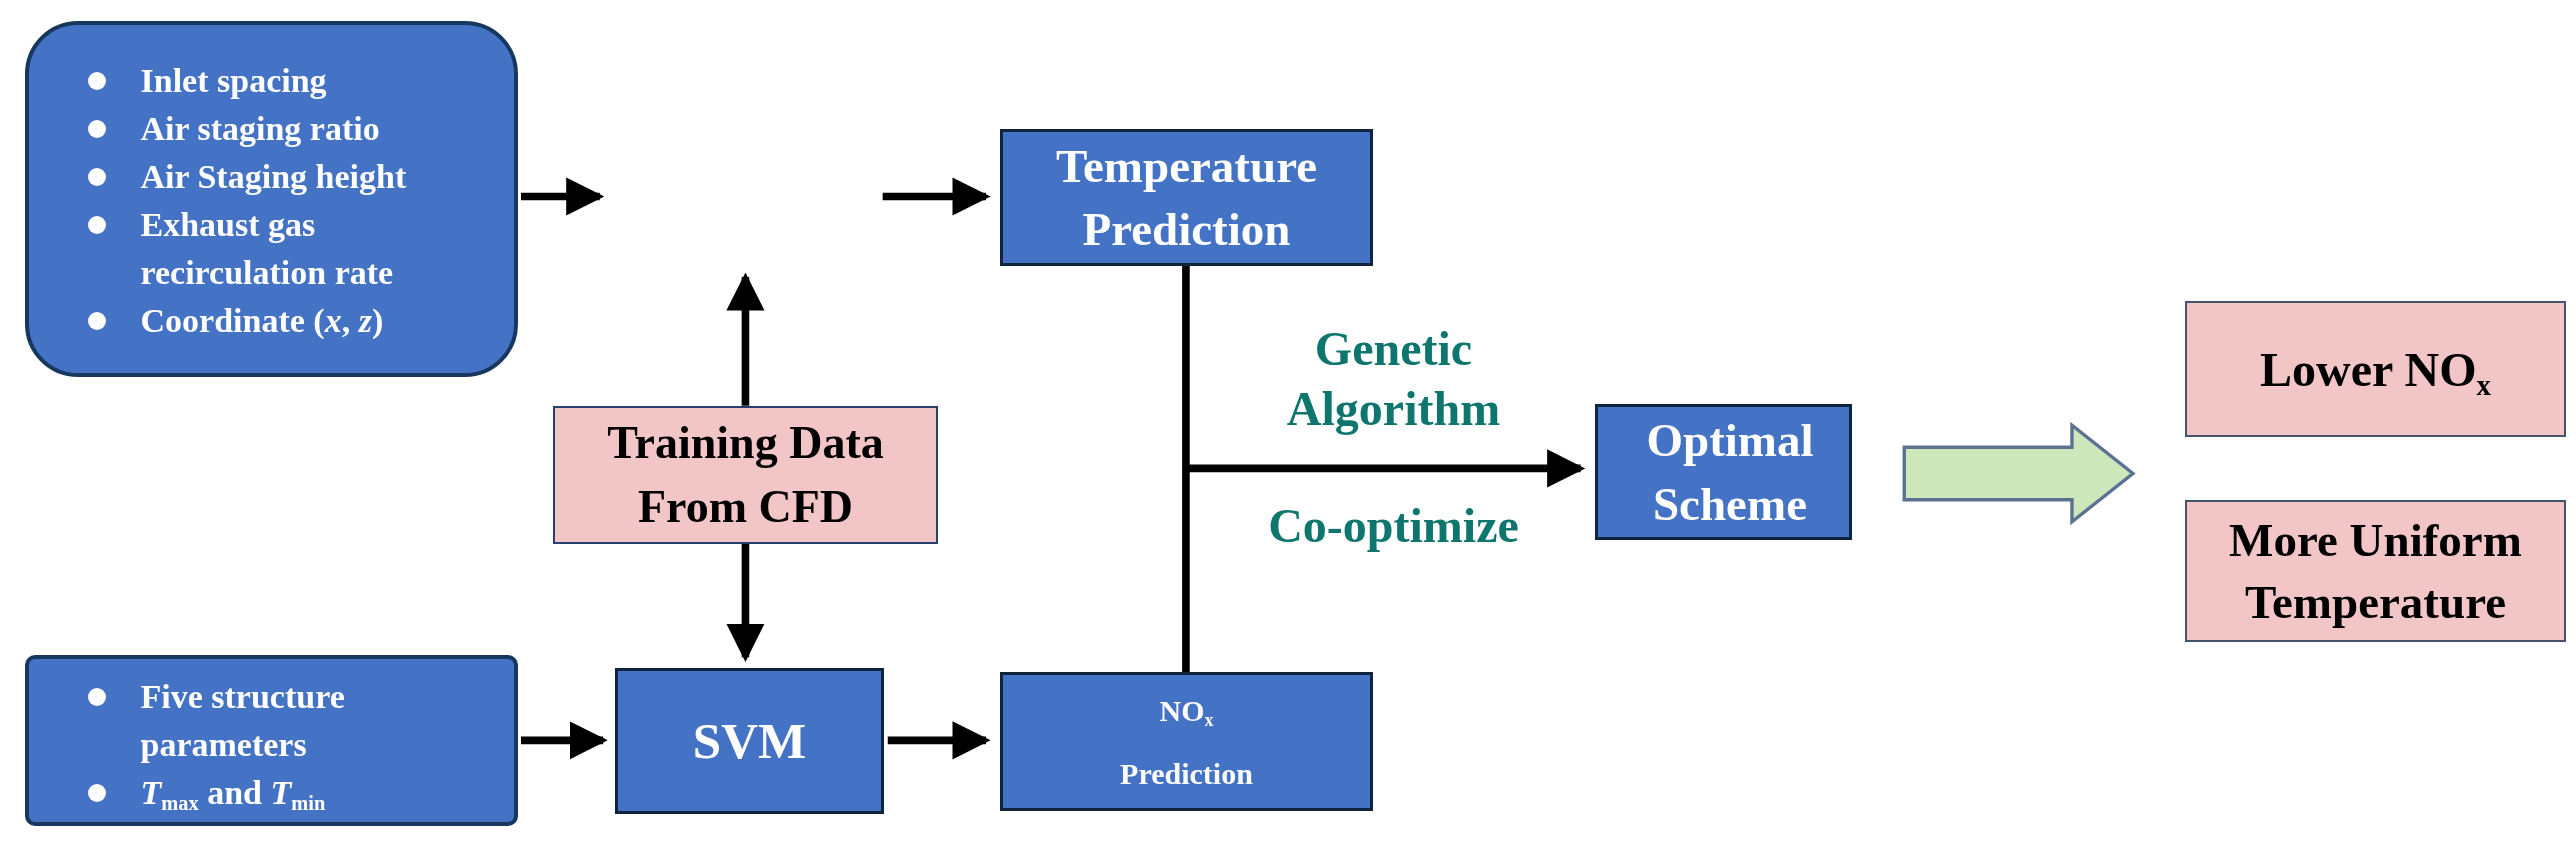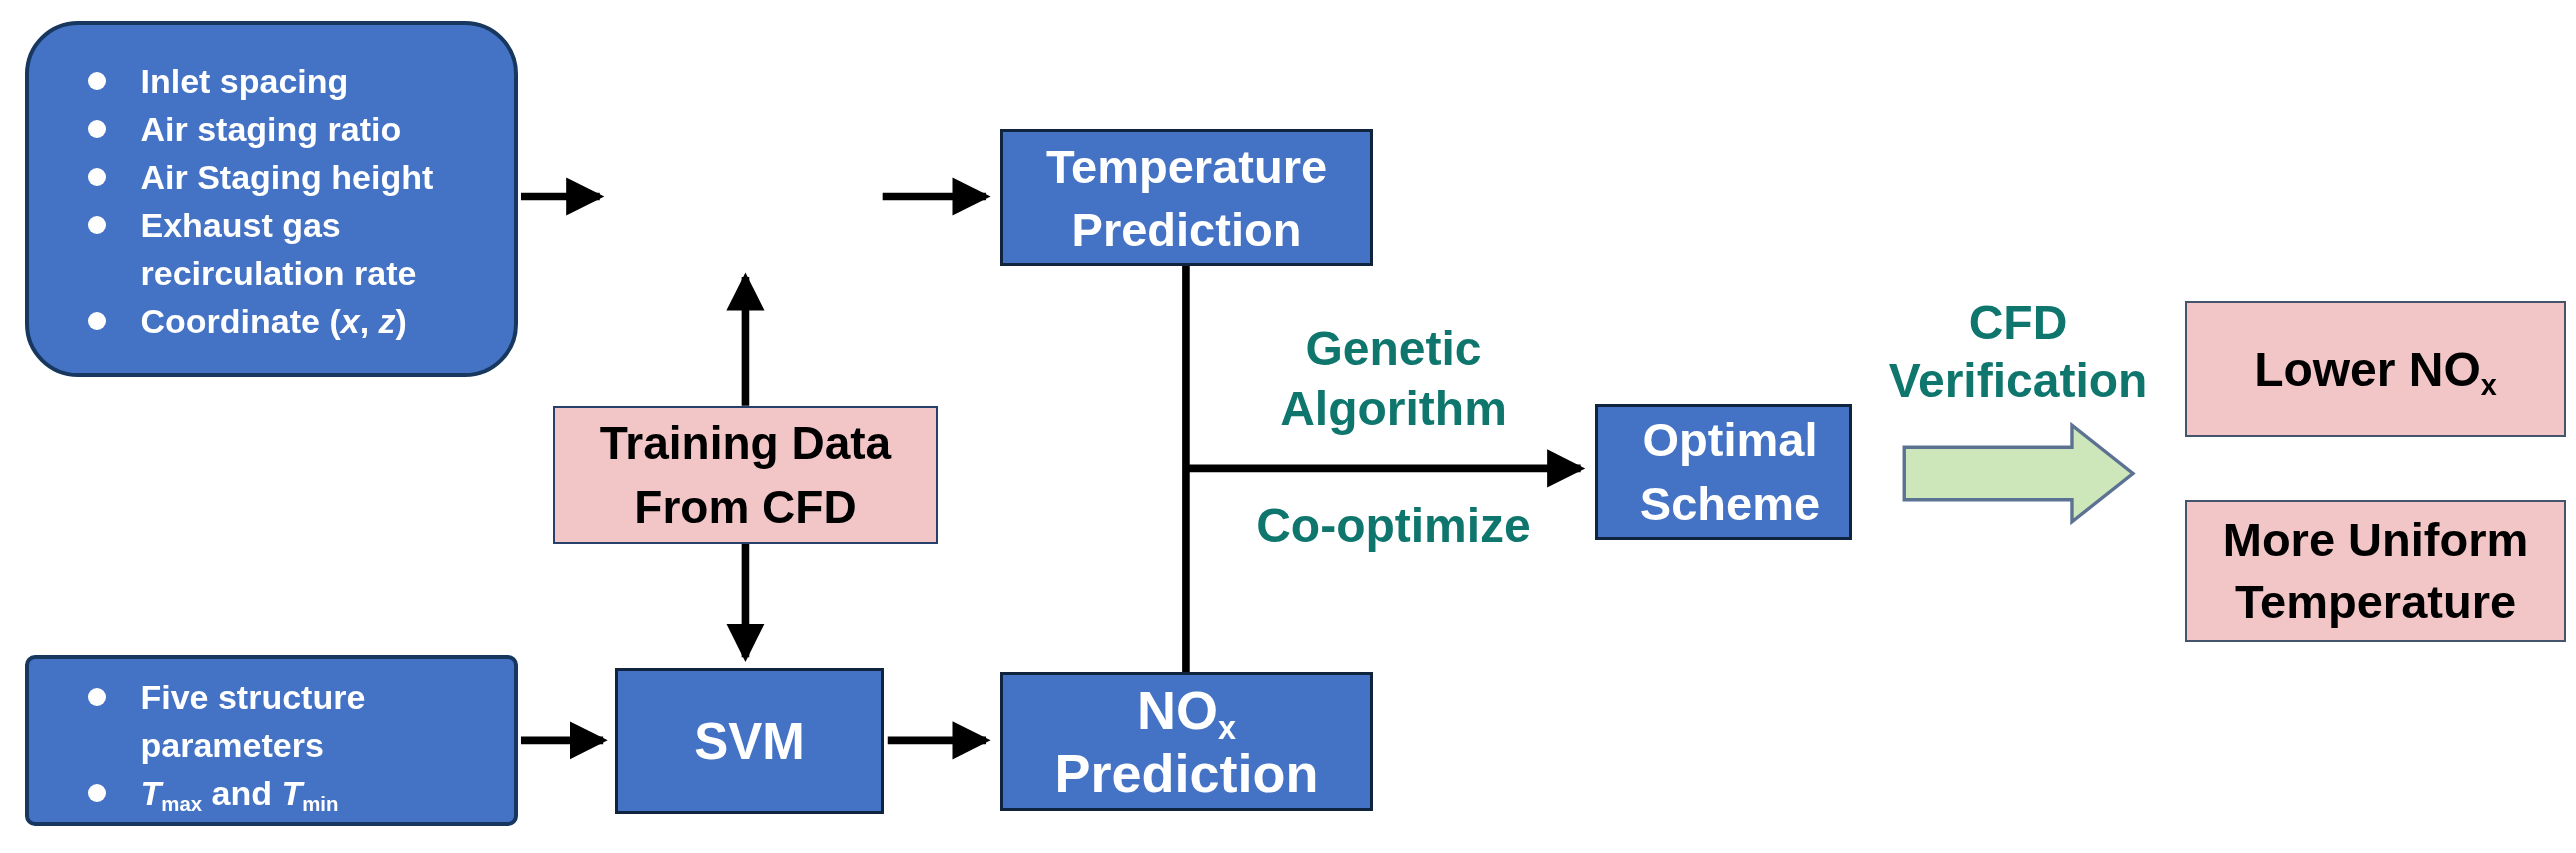--- a/index.html
+++ b/index.html
@@ -11,21 +11,21 @@
     --result-pink-border:#44546A;
     --green:#CDE6BA;
     --green-border:#5B7292;
     --arrow-black:#000000;
   }
   html,body{margin:0;padding:0;background:#ffffff;}
   .canvas{
     position:relative;
     width:2576px;height:853px;
     background:#ffffff;
-    font-family:Liberation Sans, sans-serif;
+    font-family:Liberation Serif, serif;
     font-weight:700;
     overflow:hidden;
   }
   .arrow-layer{position:absolute;left:0;top:0;width:2576px;height:853px;}
 
   
   .round-box{
     position:absolute;
     background:var(--node-blue);
     border:4.2px solid var(--round-border);
@@ -65,21 +65,21 @@
     color:#000000;
     display:flex;align-items:center;justify-content:center;
     text-align:center;
     box-sizing:border-box;
   }
   .pink-node.result{border:2.5px solid var(--result-pink-border);}
   .t-pfcn{left:610px;top:127px;width:269px;height:138px;font-size:51px;}
   .t-svm{left:615px;top:668px;width:269px;height:146px;font-size:51px;}
   .t-training{left:553px;top:406px;width:385px;height:138px;font-size:46px;line-height:64px;}
   .t-temp{left:1000px;top:129px;width:373px;height:137px;font-size:47px;line-height:63px;}
-  .t-nox{left:1000px;top:672px;width:373px;height:139px;font-size:54px;line-height:63px;}
+  .t-nox{left:1000px;top:672px;width:373px;height:139px;font-size:30px;line-height:63px;}
   .t-optimal{left:1595px;top:404px;width:257px;height:136px;font-size:47px;line-height:64px;padding-left:13px;}
   .t-lowernox{left:2185px;top:301px;width:381px;height:136px;font-size:48px;}
   .t-uniform{left:2185px;top:500px;width:381px;height:142px;font-size:47px;line-height:62px;}
 
   
   .free-label{
     position:absolute;
     color:#0f766e;
     text-align:center;
     font-size:48px;line-height:60px;
@@ -193,24 +193,20 @@
 
   <div class="free-label l-genetic">
     <span>Genetic</span><br>
     <span>Algorithm</span>
   </div>
 
   <div class="free-label l-coopt">
     <span>Co-optimize</span>
   </div>
 
-  <div class="free-label l-cfd">
-    <span>CFD</span><br>
-    <span>Verification</span>
-  </div>
 
   <div class="pink-node result t-lowernox">
     <span><span>Lower NO</span><span class="sub">x</span></span>
   </div>
 
   <div class="pink-node result t-uniform">
     <span>
       <span>More Uniform</span><br>
       <span>Temperature</span>
     </span>

